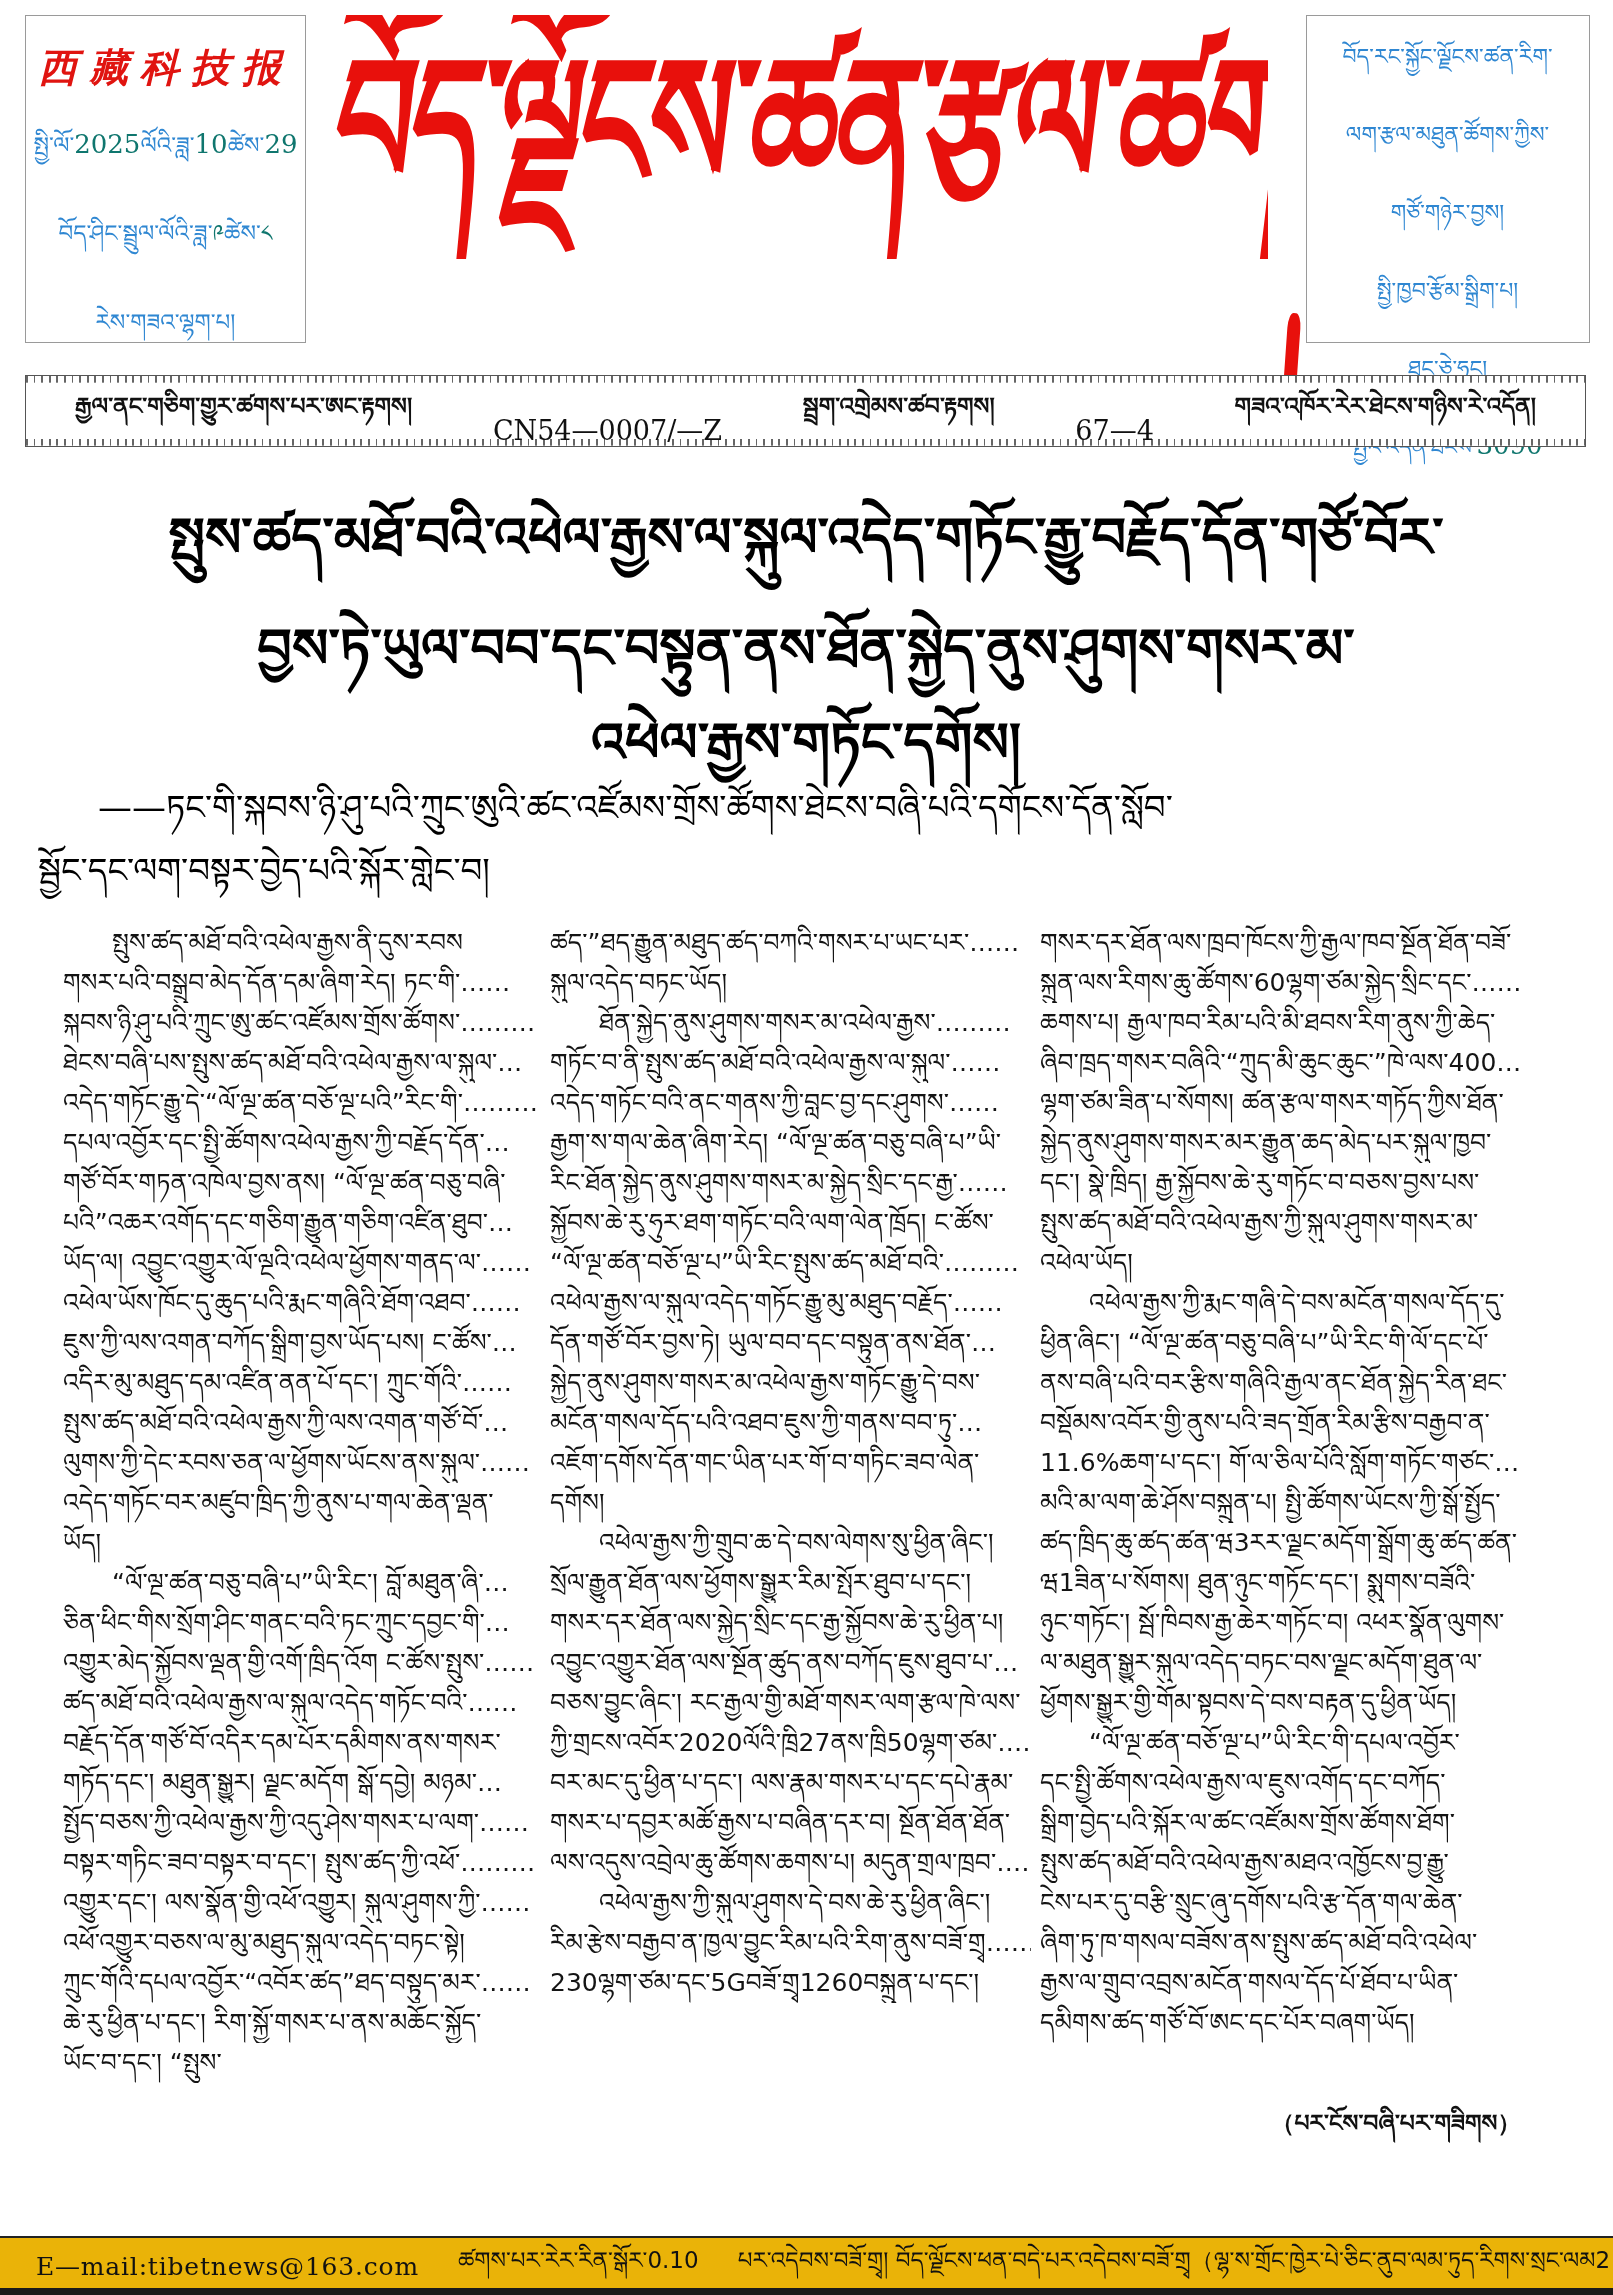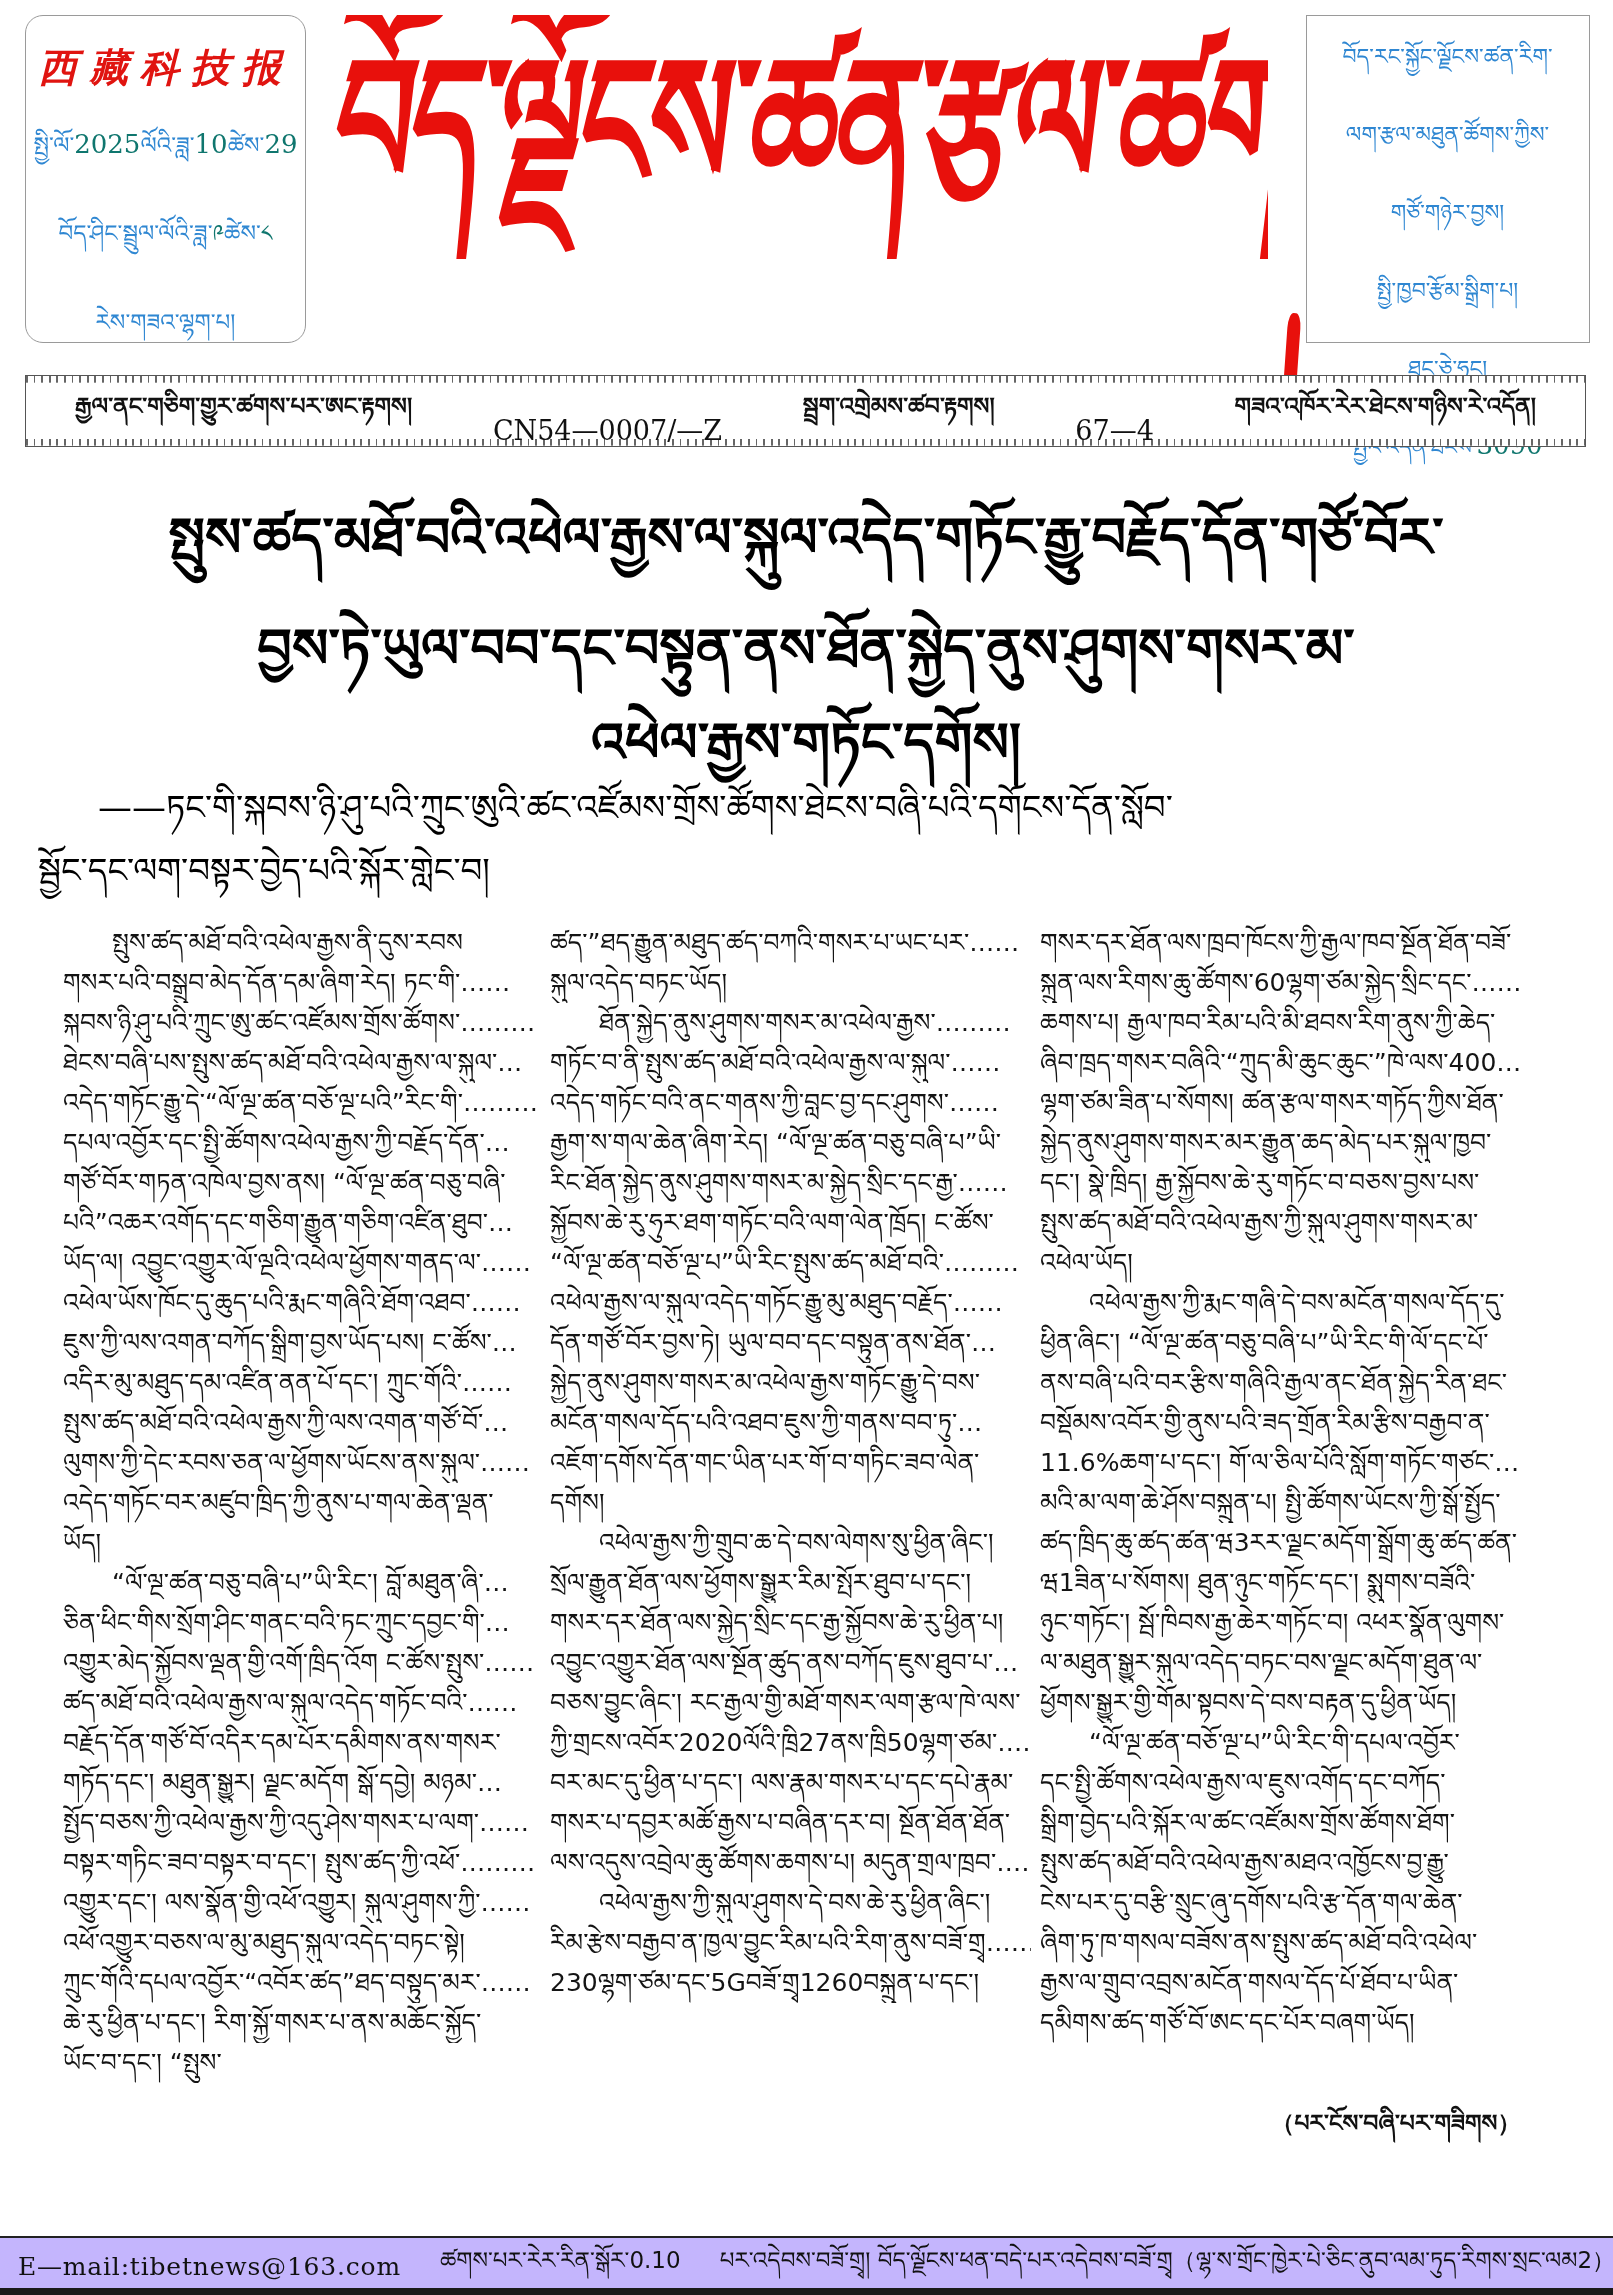--- a/index.html
+++ b/index.html
@@ -1,20 +1,20 @@
 <!DOCTYPE html>
 <html style="font-size:13.4px"><head>
 <meta charset="utf-8">
 <style>
   html,body{margin:0;padding:0;background:#e8e8e8;}
   #page{position:relative;width:1613px;height:2295px;background:#ffffff;
         font-family:"DejaVu Sans","Liberation Sans",sans-serif;color:#111;overflow:hidden;}
   
   .corner-box{position:absolute;border:1.7px solid #9a9a9a;background:#fff;}
-  #left-box{left:25px;top:15px;width:279px;height:326px;text-align:center;border-radius:18px;}
+  #left-box{left:25px;top:15px;width:279px;height:326px;text-align:center;}
   #chinese-title{margin-top:25px;font-family:"DejaVu Serif","Liberation Serif",serif;
       font-weight:bold;font-style:italic;font-size:39px;color:#e01410;letter-spacing:11.8px;white-space:nowrap;}
   .np-line{font-size:23px;color:#2f87d2;margin-top:23.5px;white-space:nowrap;overflow:hidden;}
   .np-line .red{color:#0f766e;}
   .np-line .num{font-family:"DejaVu Serif","Liberation Serif",serif;font-size:26px;}
   #masthead{position:absolute;left:323px;top:15px;width:945px;height:244px;overflow:hidden;}
   #masthead span{display:inline-block;font-weight:bold;color:#e8100c;font-size:124px;
       white-space:nowrap;transform:skewX(-7deg) scaleY(1.45);transform-origin:0 60%;letter-spacing:-3.4px;}
   #masthead-flourish{position:absolute;left:1284px;top:313px;width:13.4px;height:126px;
       background:#e8100c;border-radius:40%/12%;transform:rotate(4deg);}
@@ -40,22 +40,22 @@
   #subhead2{top:832px;}
   
   .col{position:absolute;top:923px;width:481px;font-size:25px;color:#141414;}
   #col1{left:63px;}#col2{left:550px;}#col3{left:1040px;}
   .line{height:40px;line-height:40px;white-space:nowrap;overflow:hidden;}
   .line.indent{text-indent:49px;}
   #credit{position:absolute;left:1040px;top:2097px;width:481px;text-align:right;
       font-size:23.5px;font-weight:bold;}
   
   #footer{position:absolute;left:0;bottom:0;width:1613px;height:59px;box-sizing:border-box;
-      border-top:2.5px solid #222;background:#c4b5fd;display:flex;align-items:center;gap:39px;
-      padding:0 18px;font-size:23px;white-space:nowrap;overflow:hidden;text-align:center;}
+      border-top:2.5px solid #222;background:#eab308;display:flex;align-items:center;gap:39px;
+      padding:0 36px;font-size:23px;white-space:nowrap;overflow:hidden;text-align:center;}
   #footer .email{font-family:"DejaVu Serif","Liberation Serif",serif;font-size:25px;letter-spacing:0.8px;}
   #footer-band{position:absolute;left:0;bottom:0;width:1613px;height:6.7px;background:#1a1a1a;}
 </style>
 </head>
 <body>
 
 <div id="page">
 
   <div id="left-box" class="corner-box">
     <div id="chinese-title">西藏科技报</div>

